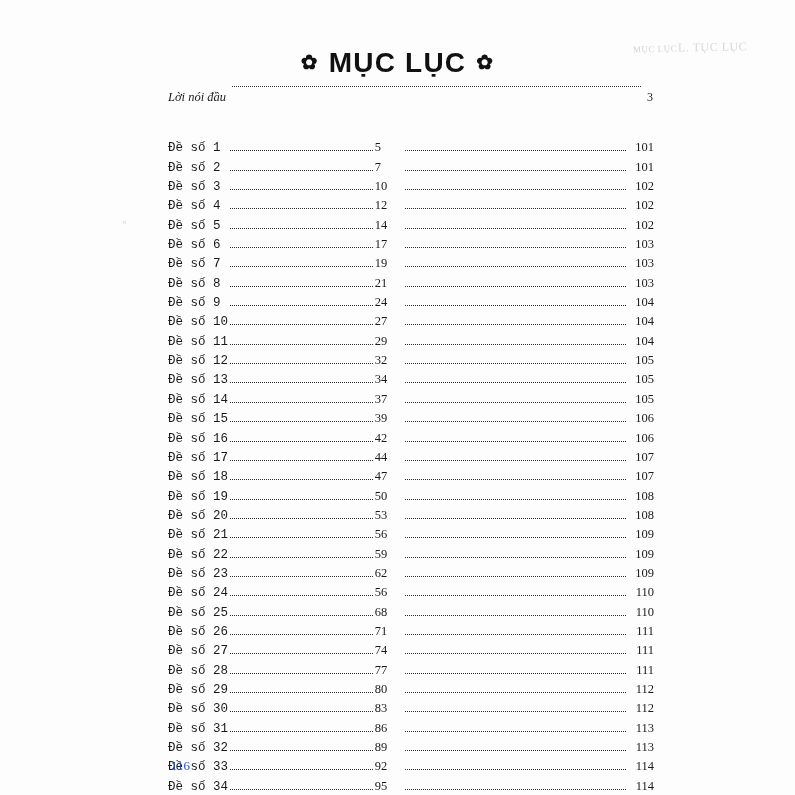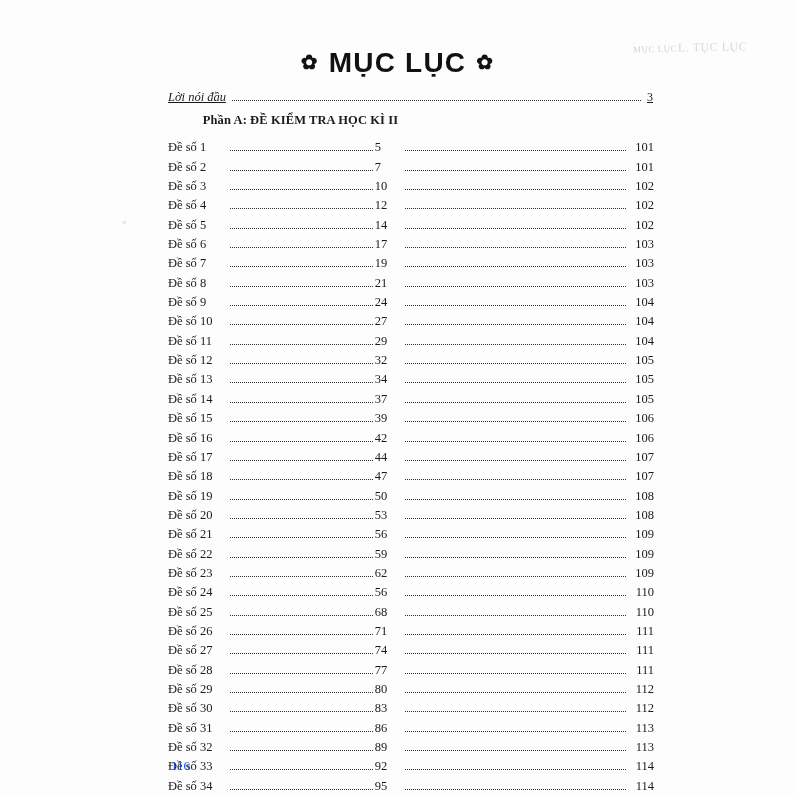--- a/index.html
+++ b/index.html
@@ -71,24 +71,23 @@
     font-size: 20px;
     vertical-align: 3px;
     margin: 0 10px;
   }
   .preface-row {
     position: absolute;
     left: 168px;
     top: 90px;
     width: 485px;
     display: flex;
-    align-items: flex-end;
+    align-items: flex-start;
     font-size: 12.5px;
     font-style: italic;
-    text-decoration: underline;
   }
   .preface-row .label {
     white-space: nowrap;
     padding-right: 4px;
   }
   .preface-row .dots {
     flex: 1;
     border-bottom: 1px dotted #333;
     transform: translateY(-4px);
     margin: 0 2px;
@@ -127,20 +126,21 @@
   .toc-row {
     display: flex;
     align-items: flex-end;
     height: 19.35px;
     font-size: 12.5px;
     white-space: nowrap;
   }
   .toc-row .name {
     width: 60px;
     padding-right: 2px;
+    font-family: Liberation Mono, monospace;
   }
   .toc-row .d1 {
     flex: 1;
     border-bottom: 1px dotted #2b2b2b;
     transform: translateY(-4px);
     margin-right: 2px;
     min-width: 10px;
   }
   .toc-row .pa {
     width: 30px;
@@ -181,21 +181,20 @@
       <span class="flower">✿</span><span>MỤC LỤC</span><span class="flower">✿</span>
     </div>
 
     <div class="preface-row">
       <span class="label">Lời nói đầu</span>
       <span class="dots"></span>
       <span class="pg">3</span>
     </div>
 
     <div class="sections">
-      <div class="sec-a">Phần A: ĐỀ KIỂM TRA HỌC KÌ II</div>
     </div>
 
     <div class="toc" id="toc-list">
         <div class="toc-row">
           <span class="name">Đề số 1</span>
           <span class="d1"></span>
           <span class="pa">5</span>
           <span class="d2"></span>
           <span class="pb">101</span>
         </div>

